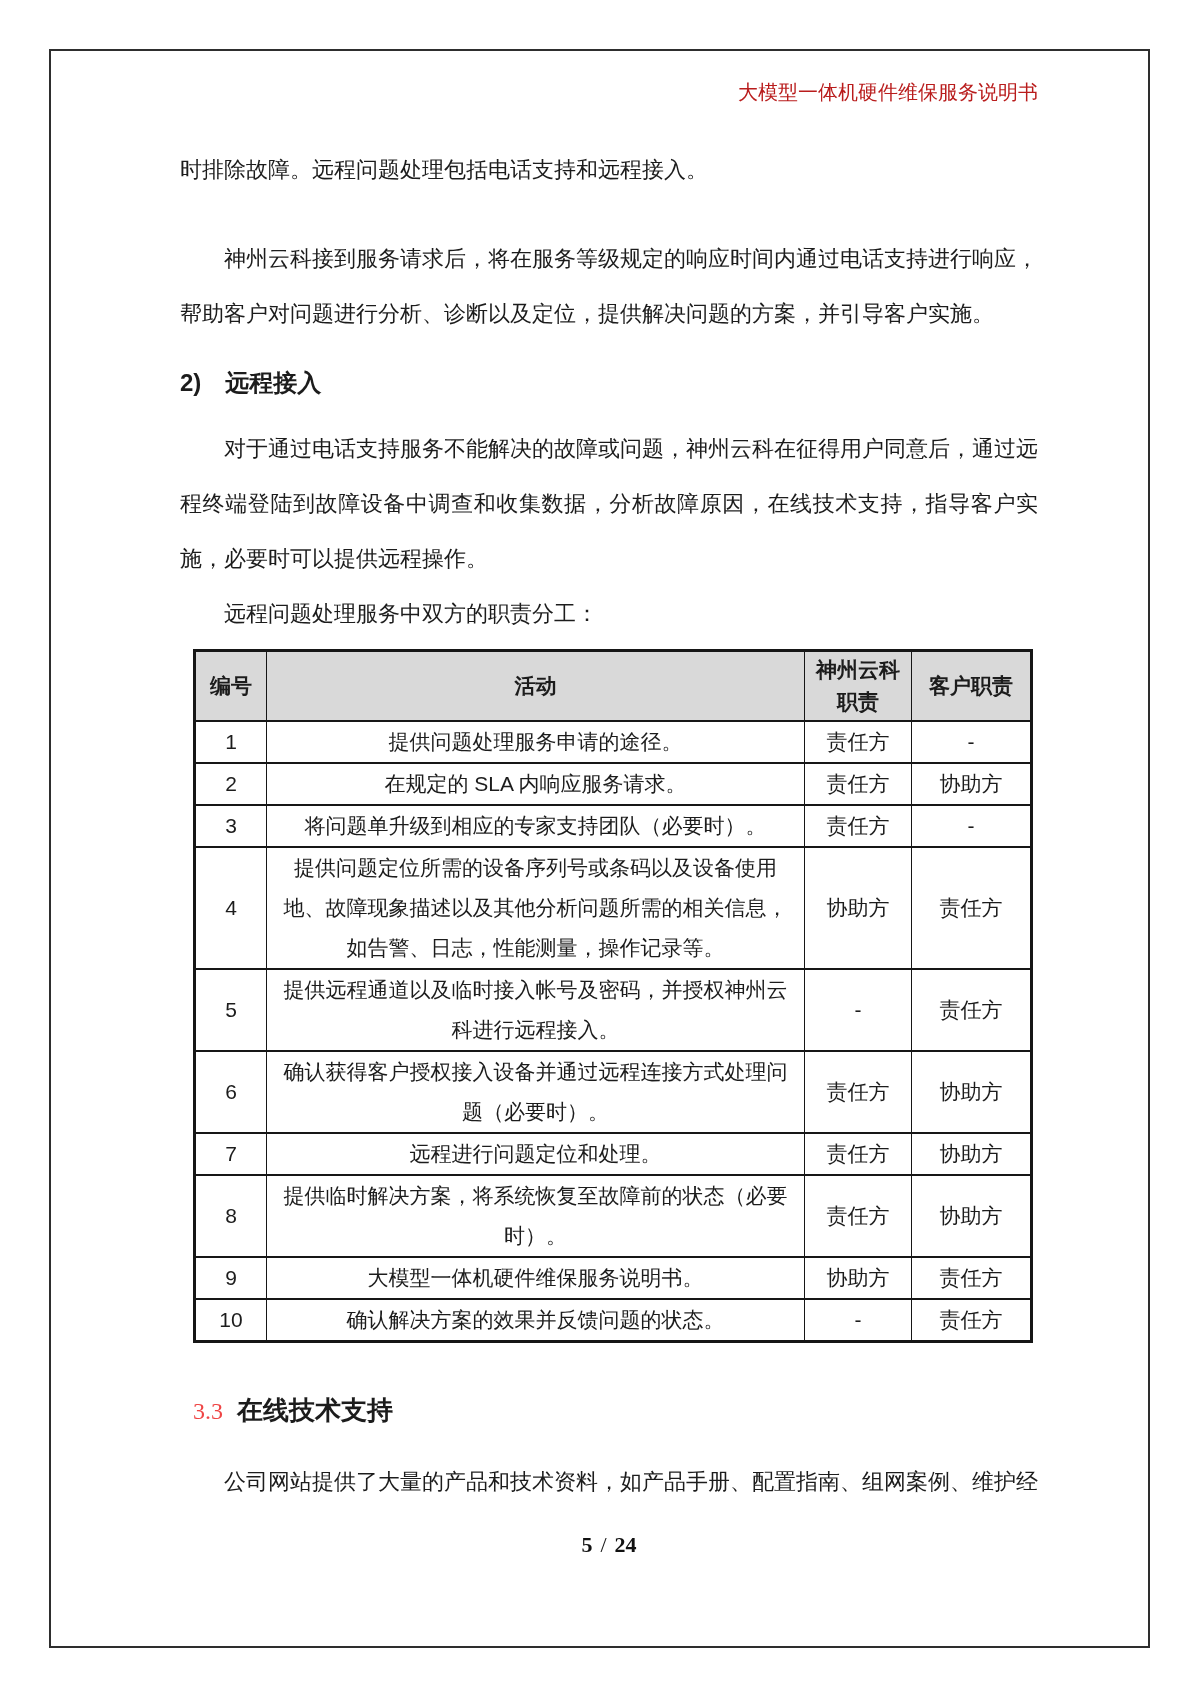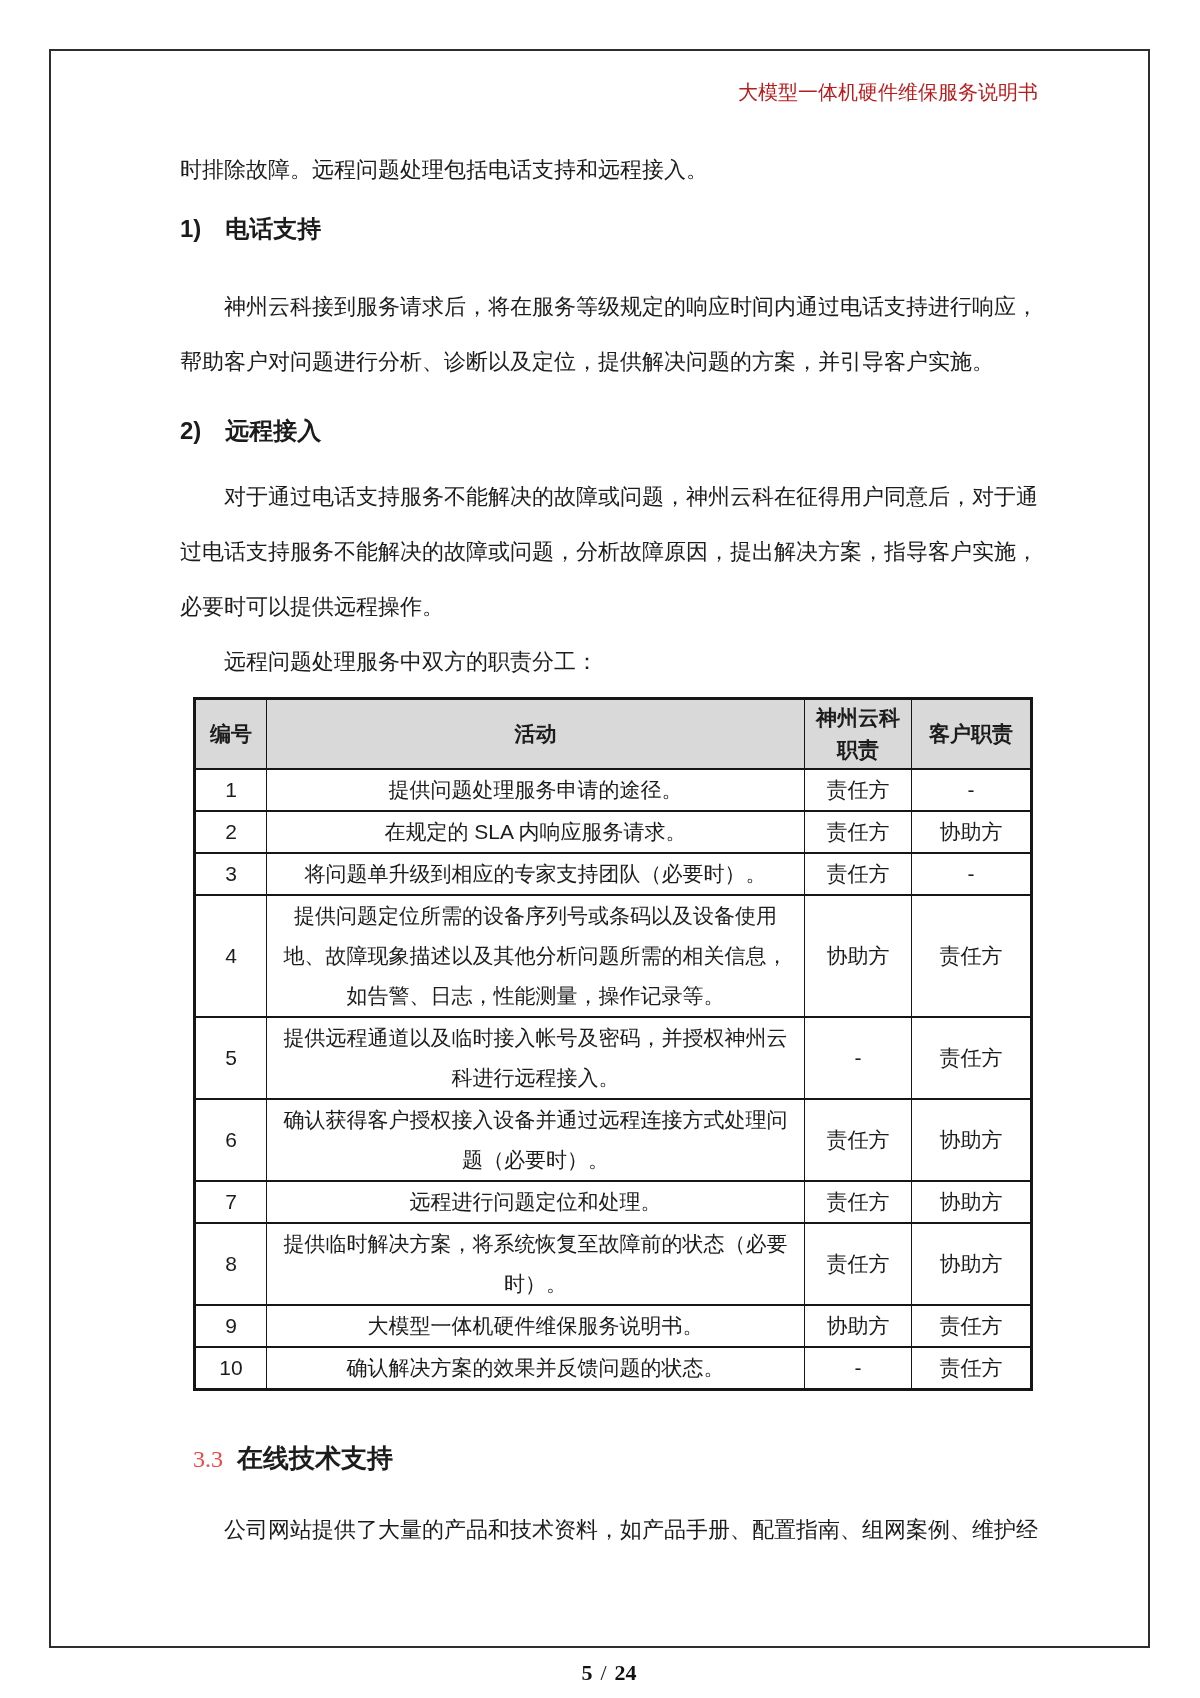--- a/index.html
+++ b/index.html
@@ -95,48 +95,47 @@
     font-weight: bold;
     margin-left: 14px;
   }
   .p-online {
     margin-top: 26px;
     text-align: justify;
     text-align-last: justify;
   }
   .footer {
     position: absolute;
-    left: 180px; top: 1660px;
+    left: 180px; top: 1532px;
     width: 858px;
     text-align: center;
     font-family: "Liberation Serif", serif;
     font-size: 22px;
     color: #111111;
   }
   .footer .num { font-weight: bold; }
   .footer .sep { font-weight: normal; padding: 0 8px; }
 </style>
 </head>
 <body>
 
 <div class="page-border"></div>
 
 <div class="content">
 
   <div class="doc-title">大模型一体机硬件维保服务说明书</div>
 
   <p class="para p-continuation">时排除故障。远程问题处理包括电话支持和远程接入。</p>
 
-  <h3 class="h-sub h-phone">1)　电话支持</h3>
 
   <p class="para indent p-phone">神州云科接到服务请求后，将在服务等级规定的响应时间内通过电话支持进行响应，帮助客户对问题进行分析、诊断以及定位，提供解决问题的方案，并引导客户实施。</p>
 
   <h3 class="h-sub h-remote">2)　远程接入</h3>
 
-  <p class="para indent p-remote">对于通过电话支持服务不能解决的故障或问题，神州云科在征得用户同意后，对于通过电话支持服务不能解决的故障或问题，分析故障原因，提出解决方案，指导客户实施，必要时可以提供远程操作。</p>
+  <p class="para indent p-remote">对于通过电话支持服务不能解决的故障或问题，神州云科在征得用户同意后，通过远程终端登陆到故障设备中调查和收集数据，分析故障原因，在线技术支持，指导客户实施，必要时可以提供远程操作。</p>
 
   <p class="para indent p-table-intro">远程问题处理服务中双方的职责分工：</p>
 
   <table class="resp-table">
     <colgroup>
       <col style="width:72px">
       <col style="width:538px">
       <col style="width:107px">
       <col style="width:120px">
     </colgroup>

